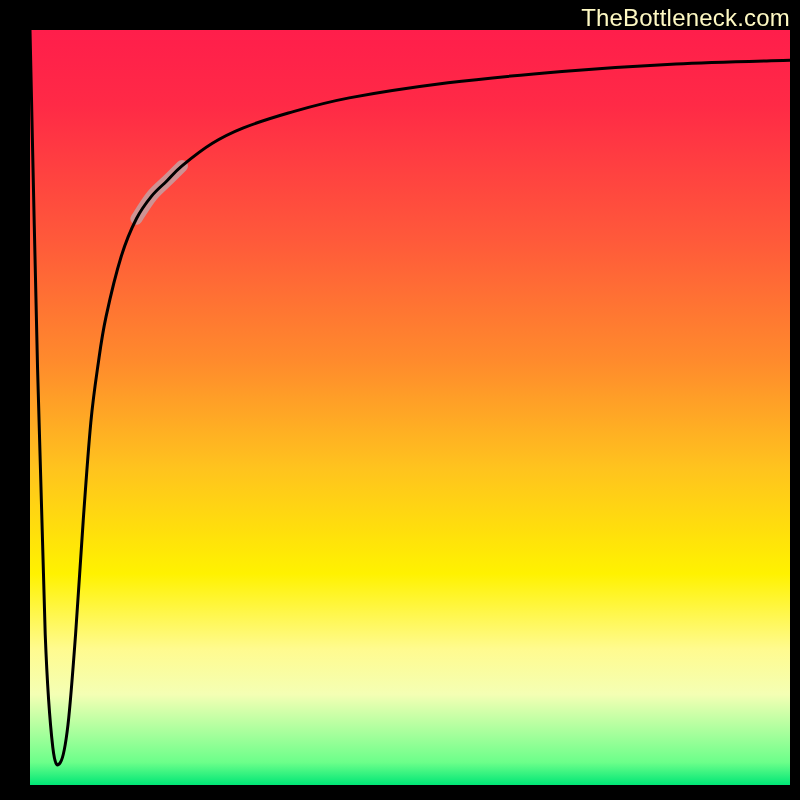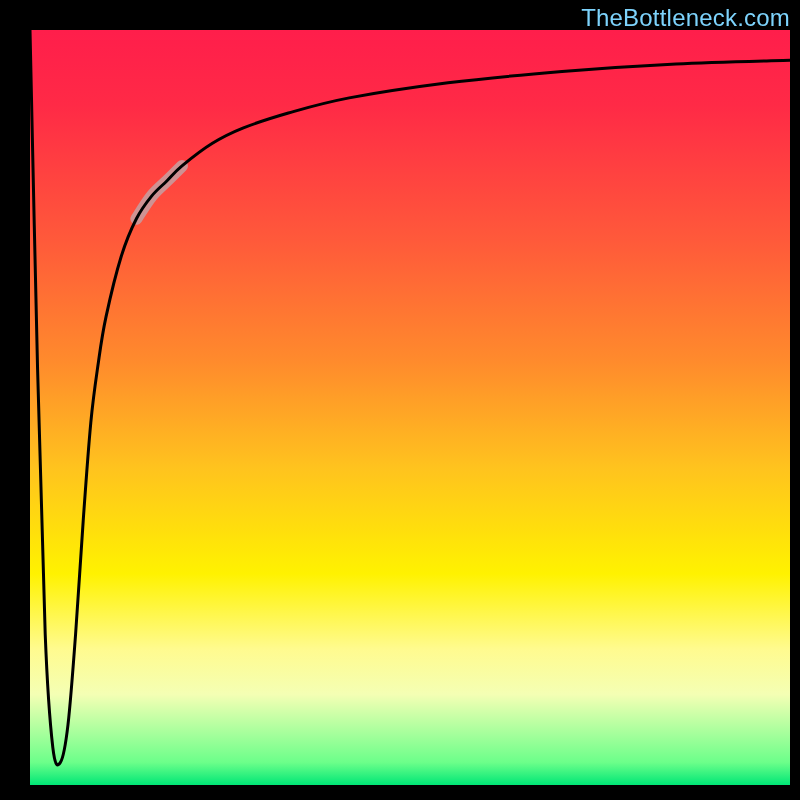--- a/index.html
+++ b/index.html
@@ -35,21 +35,21 @@
       #fffb8f 82%,
       #f4ffb4 88%,
       #6cff8a 97%,
       #00e676 100%
     );
   }
   .watermark {
     position: absolute;
     top: 4px;
     right: 10px;
-    color: #7dd3fc;
+    color: #fef9c3;
     font-size: 24px;
     font-weight: 500;
     letter-spacing: 0.2px;
     user-select: none;
   }
   svg.curve {
     position: absolute;
     left: 0;
     top: 0;
     width: 100%;

